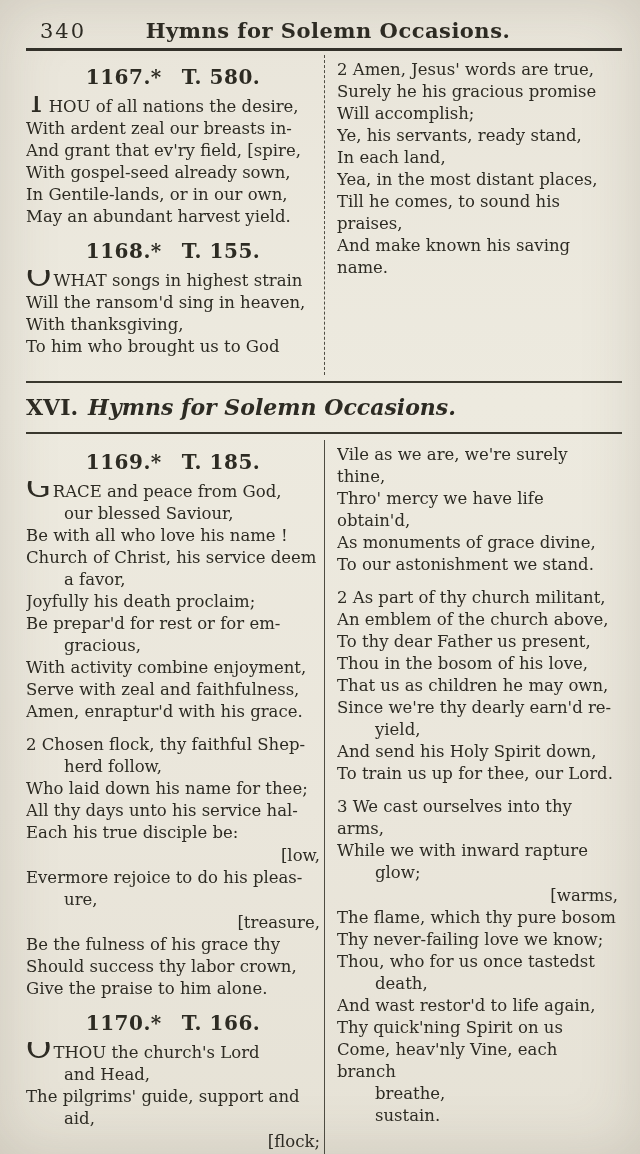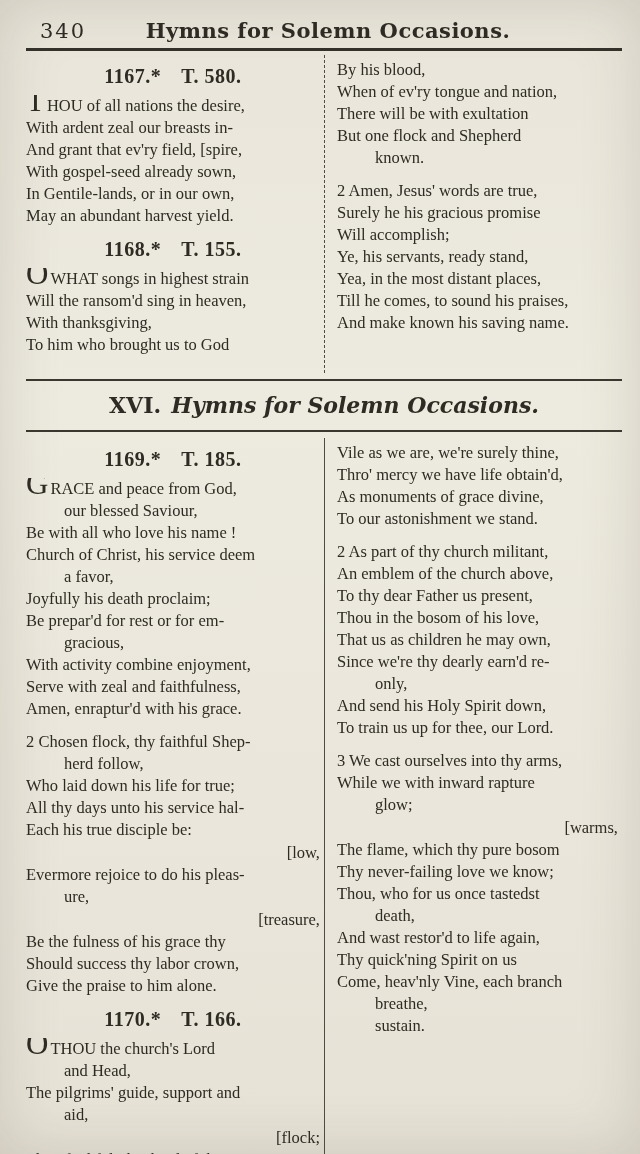--- a/index.html
+++ b/index.html
@@ -23,35 +23,35 @@
   .header { display: flex; align-items: baseline; padding: 4px 6px 5px 14px; }
   .page-number { width: 80px; font-size: 21px; letter-spacing: 2px; }
   .running-title { flex: 1; text-align: center; font-size: 21px; font-weight: bold; letter-spacing: 0.5px; }
   .header-spacer { width: 80px; }
   .rule { border-top: 2px solid #3a382e; }
   .rule.thick { border-top: 3px solid #33312a; margin-bottom: 4px; }
 
   
   .two-col { display: flex; align-items: stretch; }
   .two-col.top { min-height: 300px; margin-bottom: 6px; }
-  .col { width: 50%; padding: 4px 4px 6px 0; font-family: Liberation Serif, serif; }
+  .col { width: 50%; padding: 4px 4px 6px 0; }
   .col.right { padding-left: 12px; border-left: 1px solid #4e4c42; }
   .two-col.top .col.right { border-left: 1px dashed #4e4c42; }
 
   
   .hymn-heading { text-align: center; font-weight: bold; font-size: 20px; margin: 6px 0 7px; letter-spacing: 0.5px; }
   .hymn-number { margin-right: 20px; }
   .verse { margin-bottom: 11px; }
   .line { font-size: 16.5px; line-height: 22px; overflow: hidden; }
   .line.indent { padding-left: 38px; }
   .dropcap { font-size: 31px; line-height: 0; margin-right: 2px; }
   .flush-right { float: right; margin-top: 23px; }
 
   
-  .section-heading { text-align: center; font-size: 22px; font-weight: bold; padding: 11px 0 12px; }
+  .section-heading { font-size: 22px; font-weight: bold; padding: 11px 0 12px; }
   .section-heading .numeral { margin-right: 10px; }
   .section-heading .title { font-style: italic; }
   .two-col.bottom { margin-top: 6px; }
 </style>
 </head>
 <body>
 
 <div class="page">
 
   <div class="header">
@@ -75,31 +75,25 @@
         <div class="hymn-heading"><span class="hymn-number">1168.*</span><span class="hymn-tune">T. 155.</span></div>
         <div class="verse">
           <div class="line"><span class="dropcap">O</span><span class="line-text">WHAT songs in highest strain</span></div>
           <div class="line"><span class="line-text">Will the ransom'd sing in heaven,</span></div>
           <div class="line"><span class="line-text">With thanksgiving,</span></div>
           <div class="line"><span class="line-text">To him who brought us to God</span></div>
         </div>
       </div>
     <div class="col right">
         <div class="verse">
-          <div class="line"><span class="line-text">By his blood,</span></div>
-          <div class="line"><span class="line-text">When of ev'ry tongue and nation,</span></div>
-          <div class="line"><span class="line-text">There will be with exultation</span></div>
-          <div class="line"><span class="line-text">But one flock and Shepherd</span></div>
-          <div class="line indent"><span class="line-text">known.</span></div>
-        </div>
-        <div class="verse">
           <div class="line"><span class="line-text">2 Amen, Jesus' words are true,</span></div>
           <div class="line"><span class="line-text">Surely he his gracious promise</span></div>
           <div class="line"><span class="line-text">Will accomplish;</span></div>
           <div class="line"><span class="line-text">Ye, his servants, ready stand,</span></div>
+          <div class="line"><span class="line-text">In each land,</span></div>
           <div class="line"><span class="line-text">Yea, in the most distant places,</span></div>
           <div class="line"><span class="line-text">Till he comes, to sound his praises,</span></div>
           <div class="line"><span class="line-text">And make known his saving name.</span></div>
         </div>
       </div>
   </div>
 
   <div class="rule"></div>
   <div class="section-heading">
     <span class="numeral">XVI.</span><span class="title">Hymns for Solemn Occasions.</span>
@@ -118,21 +112,21 @@
           <div class="line"><span class="line-text">Joyfully his death proclaim;</span></div>
           <div class="line"><span class="line-text">Be prepar'd for rest or for em-</span></div>
           <div class="line indent"><span class="line-text">gracious,</span></div>
           <div class="line"><span class="line-text">With activity combine enjoyment,</span></div>
           <div class="line"><span class="line-text">Serve with zeal and faithfulness,</span></div>
           <div class="line"><span class="line-text">Amen, enraptur'd with his grace.</span></div>
         </div>
         <div class="verse">
           <div class="line"><span class="line-text">2 Chosen flock, thy faithful Shep-</span></div>
           <div class="line indent"><span class="line-text">herd follow,</span></div>
-          <div class="line"><span class="line-text">Who laid down his life for true;</span></div>
+          <div class="line"><span class="line-text">Who laid down his name for thee;</span></div>
           <div class="line"><span class="line-text">All thy days unto his service hal-</span></div>
           <div class="line"><span class="flush-right">[low,</span><span class="line-text">Each his true disciple be:</span></div>
           <div class="line"><span class="line-text">Evermore rejoice to do his pleas-</span></div>
           <div class="line indent"><span class="flush-right">[treasure,</span><span class="line-text">ure,</span></div>
           <div class="line"><span class="line-text">Be the fulness of his grace thy</span></div>
           <div class="line"><span class="line-text">Should success thy labor crown,</span></div>
           <div class="line"><span class="line-text">Give the praise to him alone.</span></div>
         </div>
         <div class="hymn-heading"><span class="hymn-number">1170.*</span><span class="hymn-tune">T. 166.</span></div>
         <div class="verse">
@@ -150,21 +144,21 @@
           <div class="line"><span class="line-text">As monuments of grace divine,</span></div>
           <div class="line"><span class="line-text">To our astonishment we stand.</span></div>
         </div>
         <div class="verse">
           <div class="line"><span class="line-text">2 As part of thy church militant,</span></div>
           <div class="line"><span class="line-text">An emblem of the church above,</span></div>
           <div class="line"><span class="line-text">To thy dear Father us present,</span></div>
           <div class="line"><span class="line-text">Thou in the bosom of his love,</span></div>
           <div class="line"><span class="line-text">That us as children he may own,</span></div>
           <div class="line"><span class="line-text">Since we're thy dearly earn'd re-</span></div>
-          <div class="line indent"><span class="line-text">only,</span></div>
+          <div class="line indent"><span class="line-text">yield,</span></div>
           <div class="line"><span class="line-text">And send his Holy Spirit down,</span></div>
           <div class="line"><span class="line-text">To train us up for thee, our Lord.</span></div>
         </div>
         <div class="verse">
           <div class="line"><span class="line-text">3 We cast ourselves into thy arms,</span></div>
           <div class="line"><span class="line-text">While we with inward rapture</span></div>
           <div class="line indent"><span class="flush-right">[warms,</span><span class="line-text">glow;</span></div>
           <div class="line"><span class="line-text">The flame, which thy pure bosom</span></div>
           <div class="line"><span class="line-text">Thy never-failing love we know;</span></div>
           <div class="line"><span class="line-text">Thou, who for us once tastedst</span></div>

